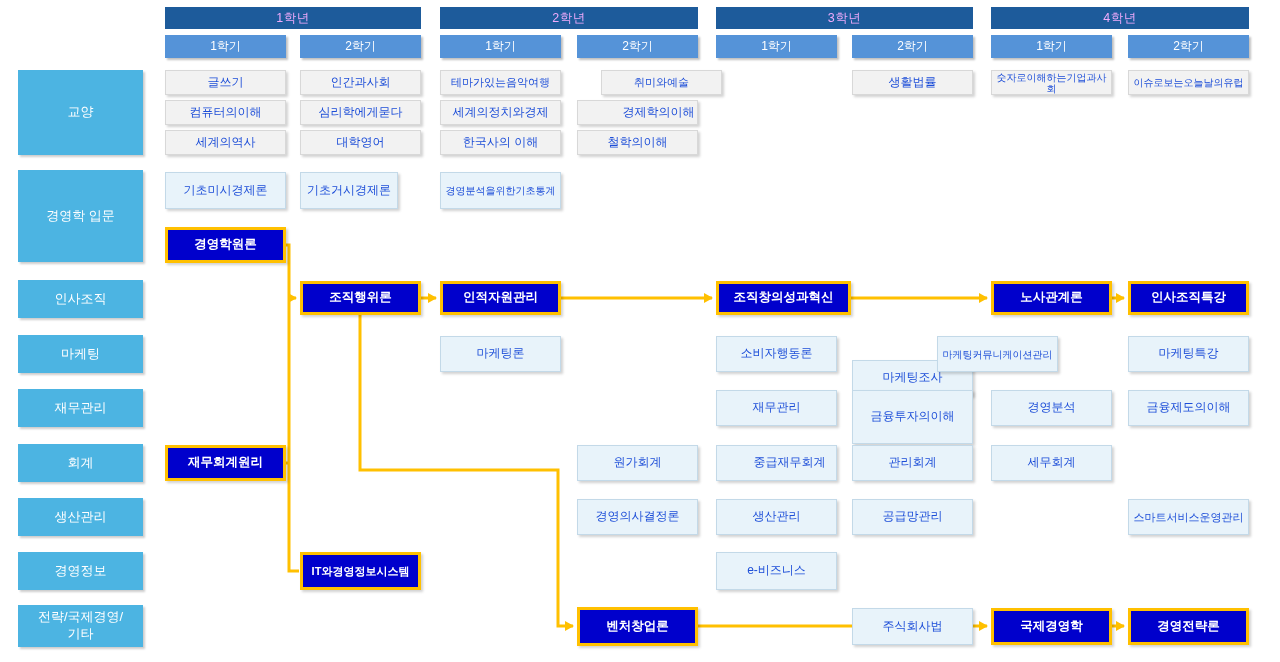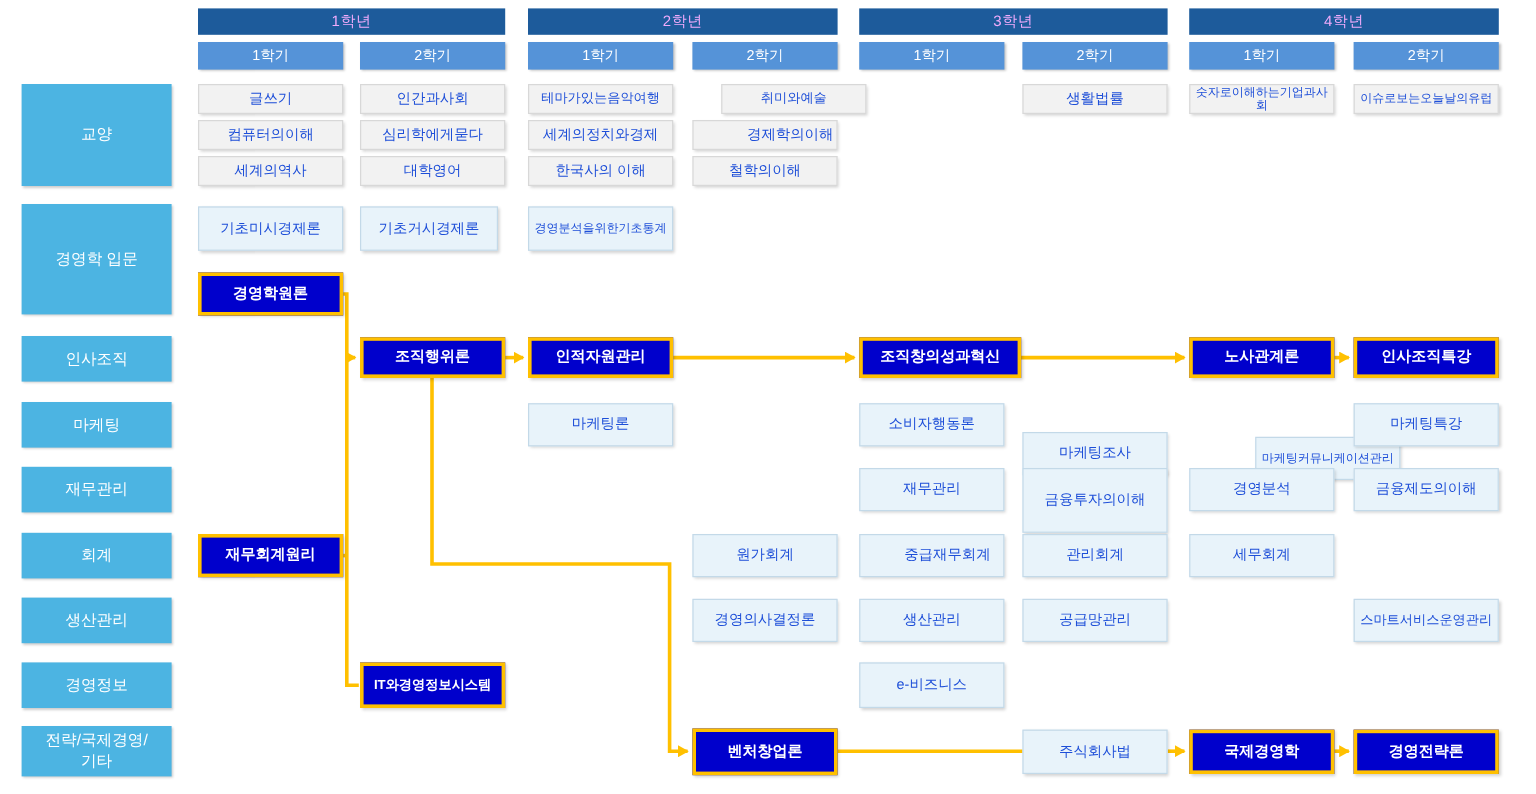--- a/index.html
+++ b/index.html
@@ -69,32 +69,32 @@
       <div class="abs crs g" style="left: 440px; top: 70px; width: 121px; height: 25px; background: rgb(242, 242, 242); border: 1px solid rgb(216, 216, 216); font-size: 11px;">테마가있는음악여행</div>
       <div class="abs crs g" style="left: 440px; top: 100px; width: 121px; height: 25px; background: rgb(242, 242, 242); border: 1px solid rgb(216, 216, 216); font-size: 12px;">세계의정치와경제</div>
       <div class="abs crs g" style="left: 440px; top: 130px; width: 121px; height: 25px; background: rgb(242, 242, 242); border: 1px solid rgb(216, 216, 216); font-size: 12px;">한국사의 이해</div>
       <div class="abs crs g" style="left: 577px; top: 70px; width: 121px; height: 25px; background: rgb(242, 242, 242); border: 1px solid rgb(216, 216, 216); font-size: 11px; margin-left: 24px;">취미와예술</div>
       <div class="abs crs g" style="left: 577px; top: 100px; width: 121px; height: 25px; background: rgb(242, 242, 242); border: 1px solid rgb(216, 216, 216); font-size: 12px; padding-left: 44px;">경제학의이해</div>
       <div class="abs crs g" style="left: 577px; top: 130px; width: 121px; height: 25px; background: rgb(242, 242, 242); border: 1px solid rgb(216, 216, 216); font-size: 12px;">철학의이해</div>
       <div class="abs crs g" style="left: 852px; top: 70px; width: 121px; height: 25px; background: rgb(242, 242, 242); border: 1px solid rgb(216, 216, 216); font-size: 12px;">생활법률</div>
       <div class="abs crs g" style="left: 991px; top: 70px; width: 121px; height: 25px; background: rgb(242, 242, 242); border: 1px solid rgb(216, 216, 216); font-size: 10px;">숫자로이해하는기업과사회</div>
       <div class="abs crs g" style="left: 1128px; top: 70px; width: 121px; height: 25px; background: rgb(242, 242, 242); border: 1px solid rgb(216, 216, 216); font-size: 10px;">이슈로보는오늘날의유럽</div>
       <div class="abs crs m" style="left: 165px; top: 172px; width: 121px; height: 37px; background: rgb(232, 243, 250); border: 1px solid rgb(195, 217, 232); font-size: 12px;">기초미시경제론</div>
-      <div class="abs crs m" style="left: 300px; top: 172px; width: 115px; height: 37px; background: rgb(232, 243, 250); border: 1px solid rgb(195, 217, 232); font-size: 12px;">기초거시경제론</div>
+      <div class="abs crs m" style="left: 300px; top: 172px; width: 98px; height: 37px; background: rgb(232, 243, 250); border: 1px solid rgb(195, 217, 232); font-size: 12px;">기초거시경제론</div>
       <div class="abs crs m" style="left: 440px; top: 172px; width: 121px; height: 37px; background: rgb(232, 243, 250); border: 1px solid rgb(195, 217, 232); font-size: 10px;">경영분석을위한기초통계</div>
       <div class="abs crs h" style="left: 165px; top: 227px; width: 121px; height: 36px; background: rgb(0, 0, 204); border: 3px solid rgb(255, 192, 0); font-size: 12.5px;">경영학원론</div>
       <div class="abs crs h" style="left: 300px; top: 281px; width: 121px; height: 34px; background: rgb(0, 0, 204); border: 3px solid rgb(255, 192, 0); font-size: 12.5px;">조직행위론</div>
       <div class="abs crs h" style="left: 440px; top: 281px; width: 121px; height: 34px; background: rgb(0, 0, 204); border: 3px solid rgb(255, 192, 0); font-size: 12.5px;">인적자원관리</div>
       <div class="abs crs h" style="left: 716px; top: 281px; width: 135px; height: 34px; background: rgb(0, 0, 204); border: 3px solid rgb(255, 192, 0); font-size: 12.5px;">조직창의성과혁신</div>
       <div class="abs crs h" style="left: 991px; top: 281px; width: 121px; height: 34px; background: rgb(0, 0, 204); border: 3px solid rgb(255, 192, 0); font-size: 12.5px;">노사관계론</div>
       <div class="abs crs h" style="left: 1128px; top: 281px; width: 121px; height: 34px; background: rgb(0, 0, 204); border: 3px solid rgb(255, 192, 0); font-size: 12.5px;">인사조직특강</div>
       <div class="abs crs m" style="left: 440px; top: 336px; width: 121px; height: 36px; background: rgb(232, 243, 250); border: 1px solid rgb(195, 217, 232); font-size: 12px;">마케팅론</div>
       <div class="abs crs m" style="left: 716px; top: 336px; width: 121px; height: 36px; background: rgb(232, 243, 250); border: 1px solid rgb(195, 217, 232); font-size: 12px;">소비자행동론</div>
       <div class="abs crs m" style="left: 852px; top: 336px; width: 121px; height: 36px; background: rgb(232, 243, 250); border: 1px solid rgb(195, 217, 232); font-size: 12px; margin-top: 24px;">마케팅조사</div>
-      <div class="abs crs m" style="left: 1046px; top: 336px; width: 121px; height: 36px; background: rgb(232, 243, 250); border: 1px solid rgb(195, 217, 232); font-size: 10px; margin-top: 28px;">마케팅커뮤니케이션관리</div>
+      <div class="abs crs m" style="left: 937px; top: 336px; width: 121px; height: 36px; background: rgb(232, 243, 250); border: 1px solid rgb(195, 217, 232); font-size: 10px;">마케팅커뮤니케이션관리</div>
       <div class="abs crs m" style="left: 1128px; top: 336px; width: 121px; height: 36px; background: rgb(232, 243, 250); border: 1px solid rgb(195, 217, 232); font-size: 12px;">마케팅특강</div>
       <div class="abs crs m" style="left: 716px; top: 390px; width: 121px; height: 36px; background: rgb(232, 243, 250); border: 1px solid rgb(195, 217, 232); font-size: 12px;">재무관리</div>
       <div class="abs crs m" style="left: 852px; top: 390px; width: 121px; height: 54px; background: rgb(232, 243, 250); border: 1px solid rgb(195, 217, 232); font-size: 12px;">금융투자의이해</div>
       <div class="abs crs m" style="left: 991px; top: 390px; width: 121px; height: 36px; background: rgb(232, 243, 250); border: 1px solid rgb(195, 217, 232); font-size: 12px;">경영분석</div>
       <div class="abs crs m" style="left: 1128px; top: 390px; width: 121px; height: 36px; background: rgb(232, 243, 250); border: 1px solid rgb(195, 217, 232); font-size: 12px;">금융제도의이해</div>
       <div class="abs crs h" style="left: 165px; top: 445px; width: 121px; height: 36px; background: rgb(0, 0, 204); border: 3px solid rgb(255, 192, 0); font-size: 12.5px;">재무회계원리</div>
       <div class="abs crs m" style="left: 577px; top: 445px; width: 121px; height: 36px; background: rgb(232, 243, 250); border: 1px solid rgb(195, 217, 232); font-size: 12px;">원가회계</div>
       <div class="abs crs m" style="left: 716px; top: 445px; width: 121px; height: 36px; background: rgb(232, 243, 250); border: 1px solid rgb(195, 217, 232); font-size: 12px; padding-left: 28px;">중급재무회계</div>
       <div class="abs crs m" style="left: 852px; top: 445px; width: 121px; height: 36px; background: rgb(232, 243, 250); border: 1px solid rgb(195, 217, 232); font-size: 12px;">관리회계</div>
       <div class="abs crs m" style="left: 991px; top: 445px; width: 121px; height: 36px; background: rgb(232, 243, 250); border: 1px solid rgb(195, 217, 232); font-size: 12px;">세무회계</div>

